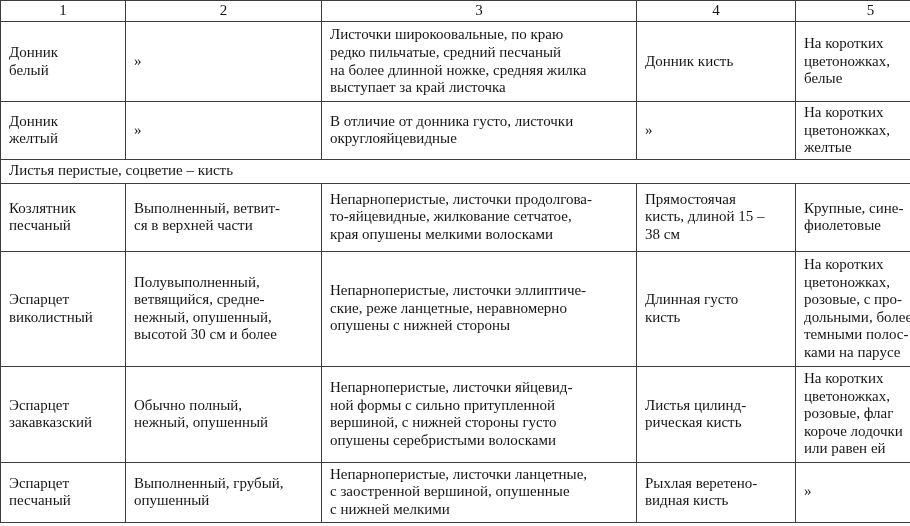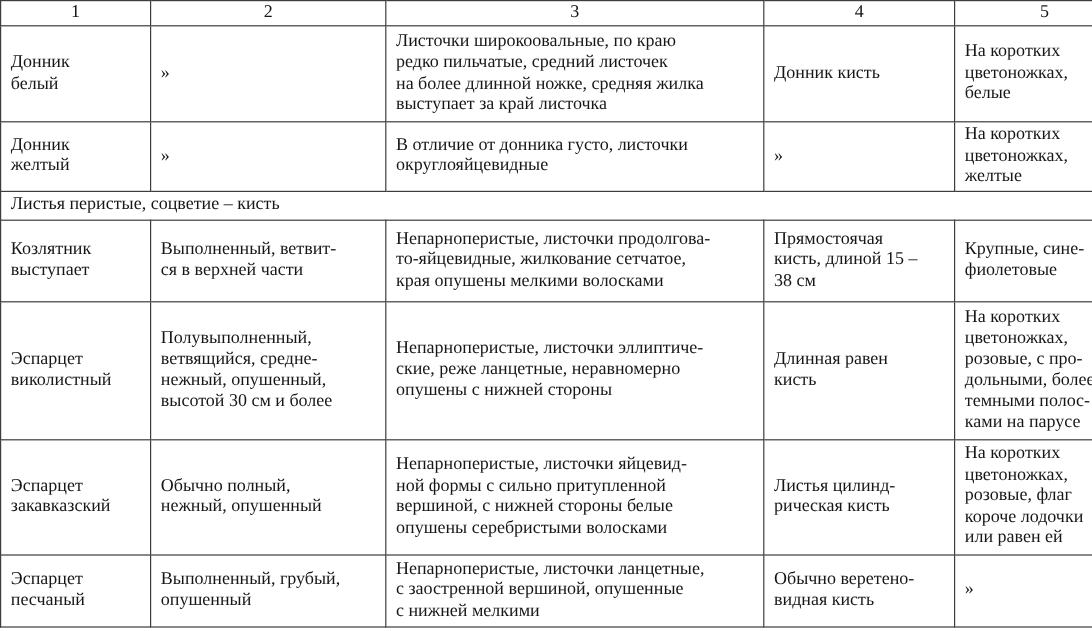--- a/index.html
+++ b/index.html
@@ -66,21 +66,21 @@
           <th class="c3">4</th>
           <th class="c4">5</th>
         </tr>
     </thead>
     <tbody>
         <tr>
           <td class="c0">Донник
 белый</td>
           <td class="c1 ditto">»</td>
           <td class="c2">Листочки широкоовальные, по краю
-редко пильчатые, средний листочек
+редко пильчатые, средний песчаный
 на более длинной ножке, средняя жилка
 выступает за край листочка</td>
           <td class="c3">Донник кисть</td>
           <td class="c4">На коротких
 цветоножках,
 белые</td>
         </tr>
         <tr>
           <td class="c0">Донник
 желтый</td>
@@ -90,21 +90,21 @@
           <td class="c3 ditto">»</td>
           <td class="c4">На коротких
 цветоножках,
 желтые</td>
         </tr>
         <tr>
           <td colspan="5" class="section">Листья перистые, соцветие – кисть</td>
         </tr>
         <tr>
           <td class="c0">Козлятник
-выступает</td>
+песчаный</td>
           <td class="c1">Выполненный, ветвит-
 ся в верхней части</td>
           <td class="c2">Непарноперистые, листочки продолгова-
 то-яйцевидные, жилкование сетчатое,
 края опушены мелкими волосками</td>
           <td class="c3">Прямостоячая
 кисть, длиной 15 –
 38 см</td>
           <td class="c4">Крупные, сине-
 фиолетовые</td>
@@ -112,53 +112,53 @@
         <tr>
           <td class="c0">Эспарцет
 виколистный</td>
           <td class="c1">Полувыполненный,
 ветвящийся, средне-
 нежный, опушенный,
 высотой 30 см и более</td>
           <td class="c2">Непарноперистые, листочки эллиптиче-
 ские, реже ланцетные, неравномерно
 опушены с нижней стороны</td>
-          <td class="c3">Длинная равен
+          <td class="c3">Длинная густо
 кисть</td>
           <td class="c4">На коротких
 цветоножках,
 розовые, с про-
 дольными, более
 темными полос-
 ками на парусе</td>
         </tr>
         <tr>
           <td class="c0">Эспарцет
 закавказский</td>
           <td class="c1">Обычно полный,
 нежный, опушенный</td>
           <td class="c2">Непарноперистые, листочки яйцевид-
 ной формы с сильно притупленной
-вершиной, с нижней стороны белые
+вершиной, с нижней стороны густо
 опушены серебристыми волосками</td>
           <td class="c3">Листья цилинд-
 рическая кисть</td>
           <td class="c4">На коротких
 цветоножках,
 розовые, флаг
 короче лодочки
 или равен ей</td>
         </tr>
         <tr>
           <td class="c0">Эспарцет
 песчаный</td>
           <td class="c1">Выполненный, грубый,
 опушенный</td>
           <td class="c2">Непарноперистые, листочки ланцетные,
 с заостренной вершиной, опушенные
 с нижней мелкими</td>
-          <td class="c3">Обычно веретено-
+          <td class="c3">Рыхлая веретено-
 видная кисть</td>
           <td class="c4 ditto">»</td>
         </tr>
       </tbody>
   </table>
 </div>
 
 </body></html>

